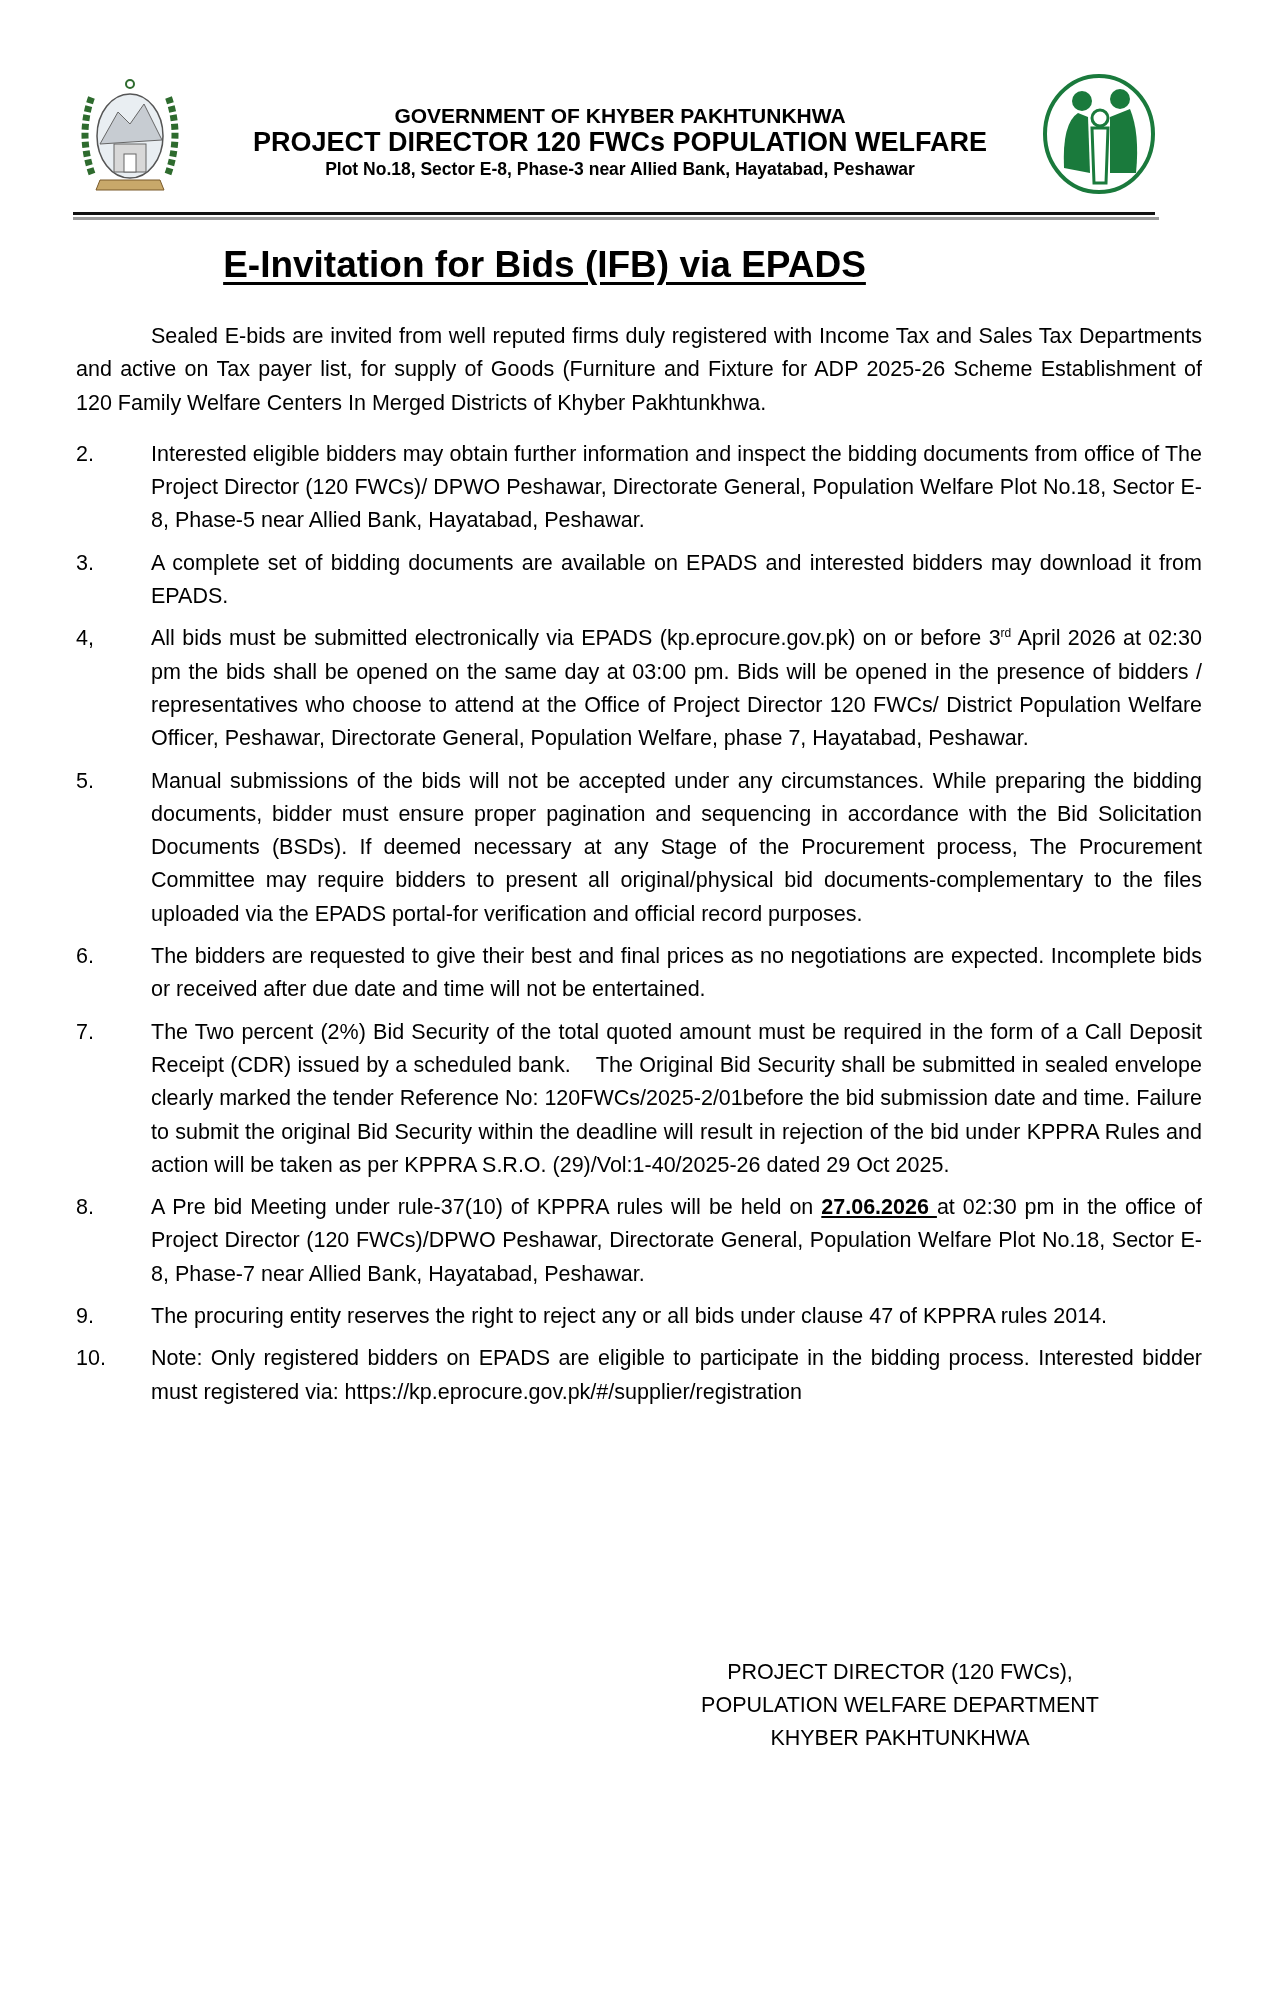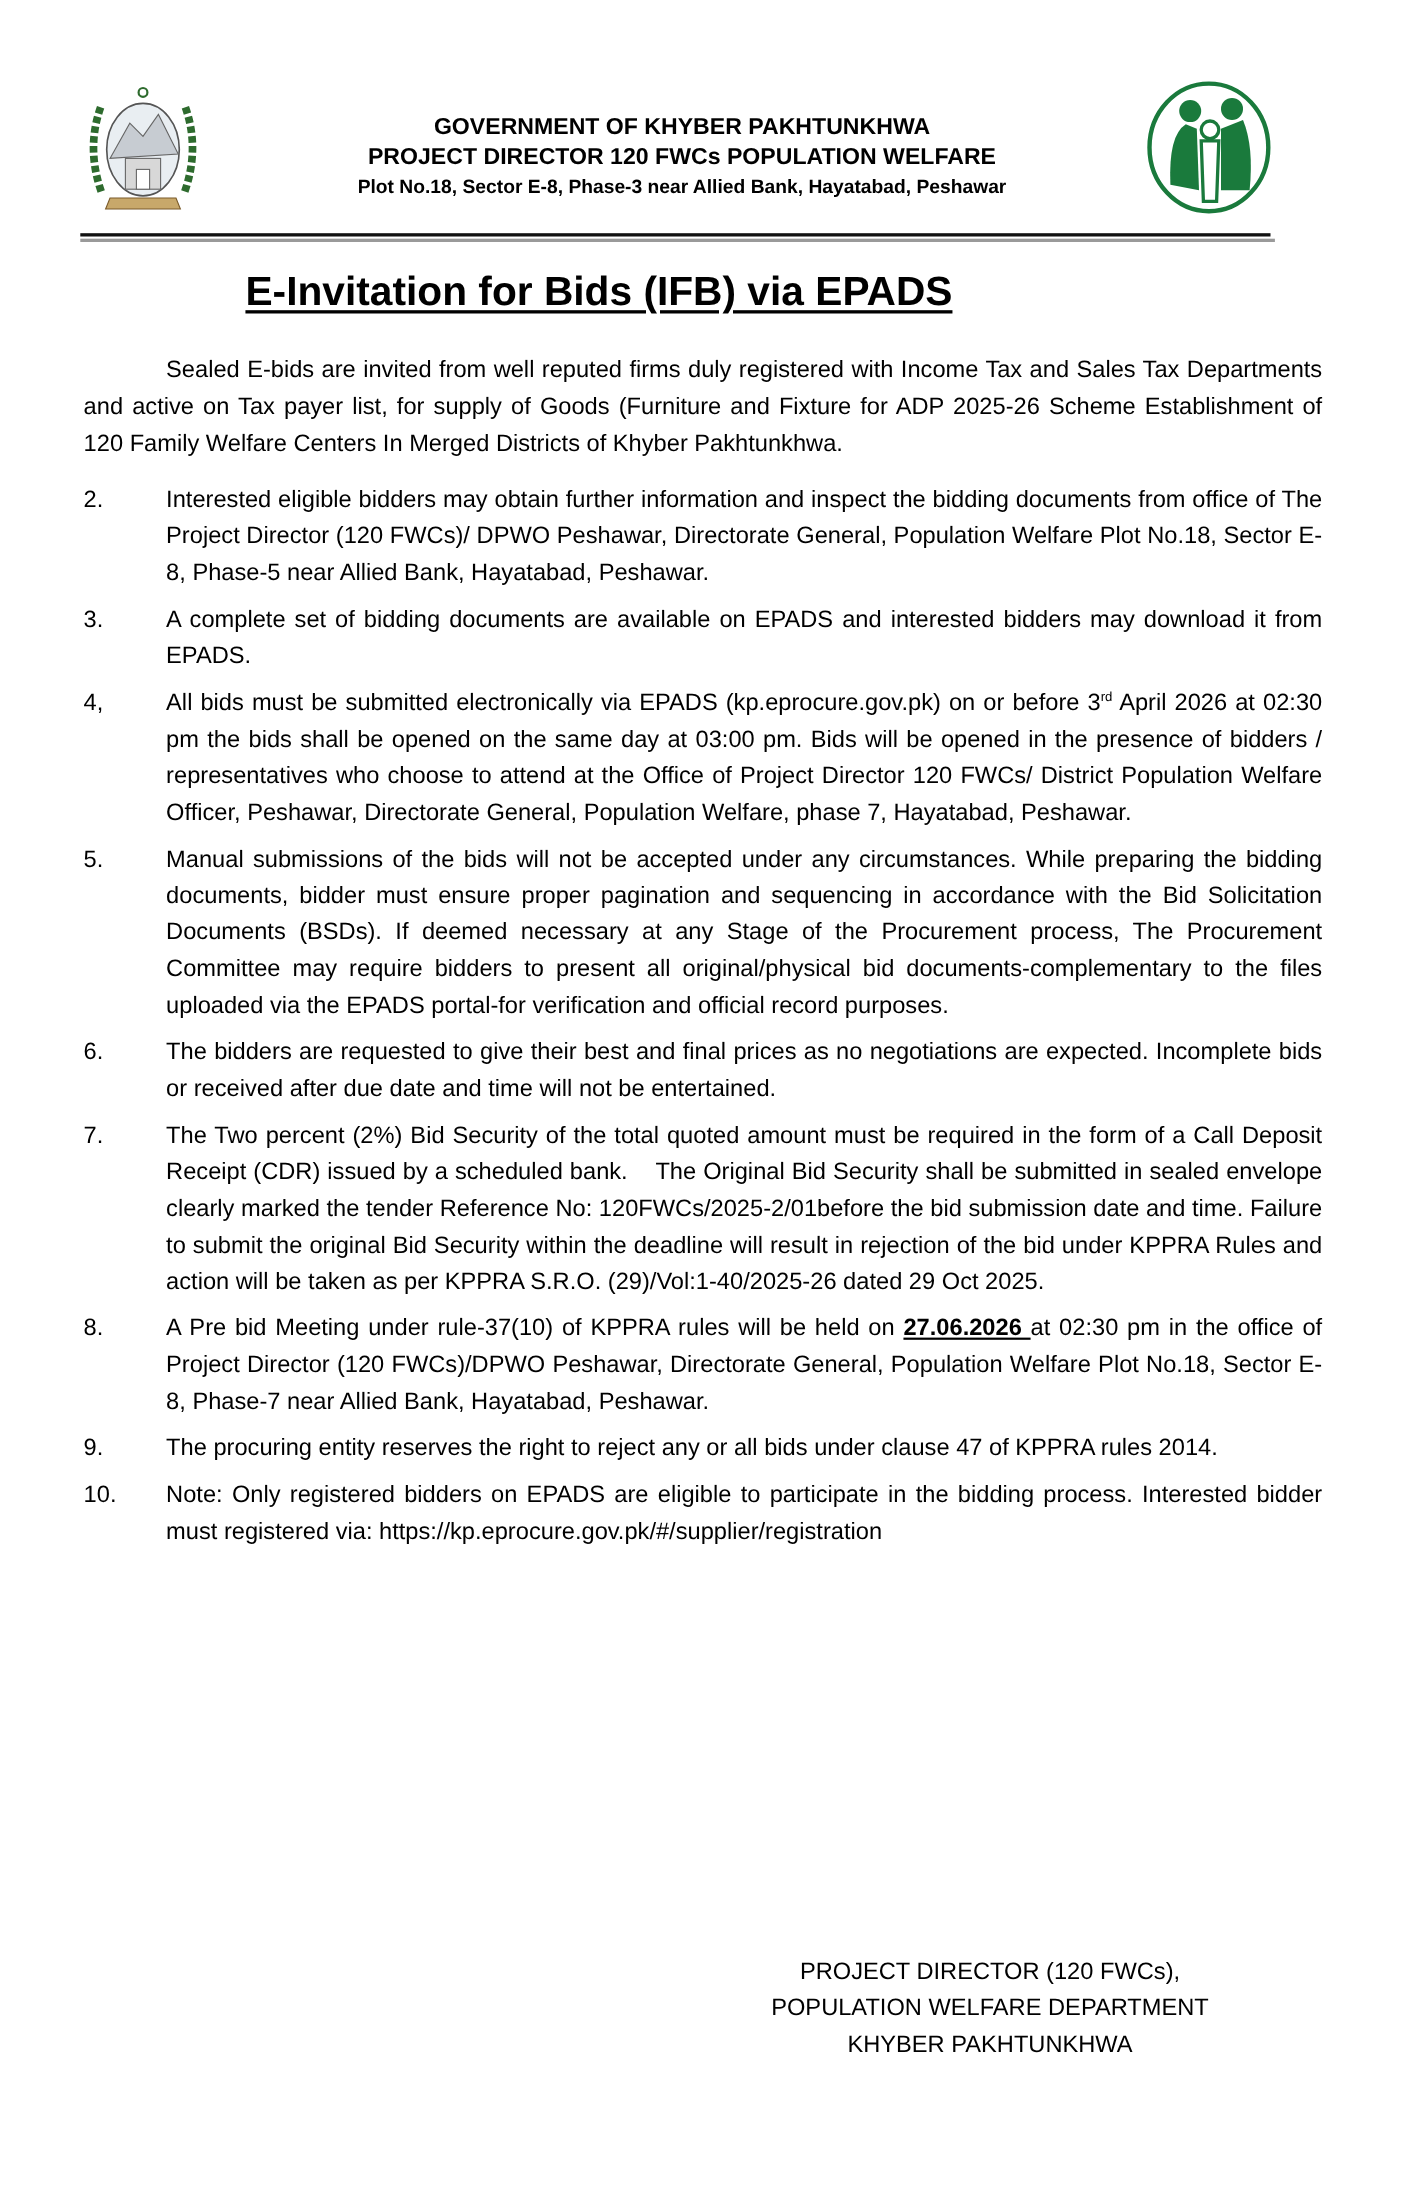--- a/index.html
+++ b/index.html
@@ -1,33 +1,33 @@
 <!DOCTYPE html>
 <html><head>
 <meta charset="utf-8">
 <style>
   html, body { margin: 0; padding: 0; background: #ffffff; }
   body { width: 1275px; height: 1995px; position: relative; overflow: hidden; font-family: "Liberation Sans", sans-serif; color: #000; }
   .logo-left { position: absolute; left: 78px; top: 74px; width: 104px; height: 122px; }
   .logo-right { position: absolute; left: 1040px; top: 73px; width: 118px; height: 122px; }
   .header { position: absolute; left: 200px; top: 102px; width: 840px; text-align: center; }
   .header .l1 { font-size: 21px; font-weight: bold; line-height: 27px; }
-  .header .l2 { font-size: 21px; font-weight: bold; line-height: 27px; }
+  .header .l2 { font-size: 27px; font-weight: bold; line-height: 27px; }
   .header .l3 { font-size: 17.5px; font-weight: bold; line-height: 26px; }
   .rule1 { position: absolute; left: 73px; top: 212px; width: 1082px; height: 3px; background: #111; }
   .rule2 { position: absolute; left: 73px; top: 217px; width: 1086px; height: 3px; background: #9a9a9a; }
   .title { position: absolute; left: 0; top: 244px; width: 1089px; text-align: center; font-size: 37px; font-weight: bold; text-decoration: underline; text-decoration-thickness: 3px; text-underline-offset: 5px; }
   .body-text { position: absolute; left: 76px; top: 320px; width: 1126px; font-size: 21.5px; line-height: 33.3px; text-align: justify; }
   .intro { text-indent: 75px; margin: 0 0 18px 0; }
   .item { display: flex; margin-bottom: 9px; }
   .item .num { width: 75px; flex: 0 0 75px; }
   .item .txt { flex: 1; text-align: justify; }
   .u-bold { font-weight: bold; text-decoration: underline; }
   sup { font-size: 12px; line-height: 0; }
-  .sig { position: absolute; left: 600px; top: 1776px; width: 600px; text-align: center; font-size: 21.5px; line-height: 33px; }
+  .sig { position: absolute; left: 600px; top: 1656px; width: 600px; text-align: center; font-size: 21.5px; line-height: 33px; }
 </style>
 </head>
 <body>
 
 <div class="logo-left">
   <svg width="104" height="122" viewBox="0 0 104 122">
     <path d="M14 100 Q0 60 14 22" stroke="#2e6b2e" stroke-width="7" fill="none" stroke-dasharray="6 3"></path>
     <path d="M90 100 Q104 60 90 22" stroke="#2e6b2e" stroke-width="7" fill="none" stroke-dasharray="6 3"></path>
     <ellipse cx="52" cy="62" rx="33" ry="42" fill="#e9eef2" stroke="#555" stroke-width="1.5"></ellipse>
     <path d="M22 70 L40 38 L52 50 L66 30 L84 66 Z" fill="#c7ccd2" stroke="#666" stroke-width="1"></path>

